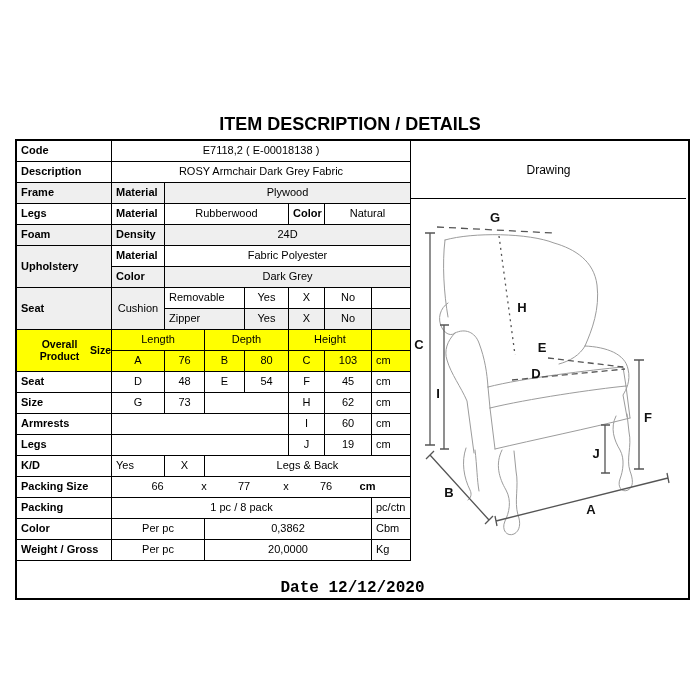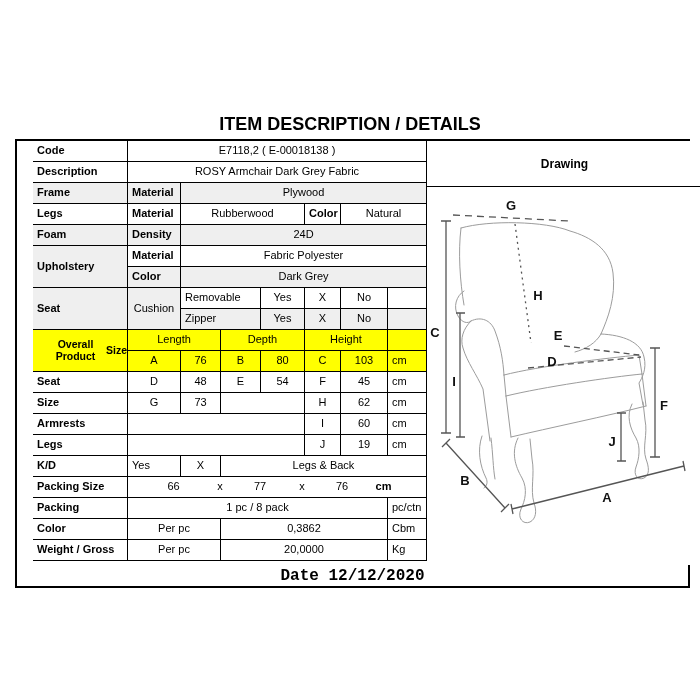--- a/index.html
+++ b/index.html
@@ -1,31 +1,31 @@
 <!DOCTYPE html>
 <html><head>
 <meta charset="utf-8">
 <style>
   html,body{margin:0;padding:0;background:#ffffff;}
   body{width:700px;height:700px;position:relative;font-family:"Liberation Sans","DejaVu Sans",sans-serif;color:#000;}
   .page-title{position:absolute;top:114px;left:0;width:700px;text-align:center;font-size:18px;font-weight:bold;}
   .sheet{position:absolute;left:15px;top:139px;width:671px;border:2px solid #000;background:#fff;}
-  .sheet-main{display:flex;margin-left:16px;}
+  .sheet-main{display:flex;}
   .spec-grid{display:grid;grid-template-columns:95px 53px 40px 40px 44px 36px 47px 39px;grid-auto-rows:21px;width:394px;}
   .c{border-right:1px solid #000;border-bottom:1px solid #000;display:flex;align-items:center;justify-content:center;font-size:11px;line-height:1.05;overflow:hidden;background:#fff;box-sizing:border-box;}
   .lab{justify-content:flex-start;padding-left:4px;font-weight:bold;}
   .lft{justify-content:flex-start;padding-left:4px;}
   .b{font-weight:normal;}
   .shade{background:#efefef;}
   .yel{background:#ffff00;}
   .ctr2{flex-direction:row;text-align:center;padding-left:12px;justify-content:center;font-weight:bold;}
   .pack-flex{display:flex;padding:0;}
   .pack-flex span{display:flex;align-items:center;justify-content:center;}
   .drawing-col{width:275px;display:flex;flex-direction:column;background:#fff;}
-  .drawing-header{height:46px;border-bottom:1px solid #000;display:flex;align-items:center;justify-content:center;font-size:12px;font-weight:bold;box-sizing:border-box;}
+  .drawing-header{height:58px;border-bottom:1px solid #000;display:flex;align-items:center;justify-content:center;font-size:12px;font-weight:normal;box-sizing:border-box;}
   .drawing-canvas{flex:1;position:relative;}
   .date-row{border-top:0;height:21px;display:flex;align-items:center;justify-content:center;font-size:16px;font-weight:bold;font-family:Liberation Mono, monospace;}
   svg{display:block;}
   .sketch{stroke:#9c9c9c;stroke-width:1;fill:none;stroke-linecap:round;}
   .dim{stroke:#555;stroke-width:1.3;fill:none;}
   .dimtxt{font-family:"Liberation Sans","DejaVu Sans",sans-serif;font-size:13px;font-weight:bold;fill:#111;}
 </style>
 </head>
 <body>
 

